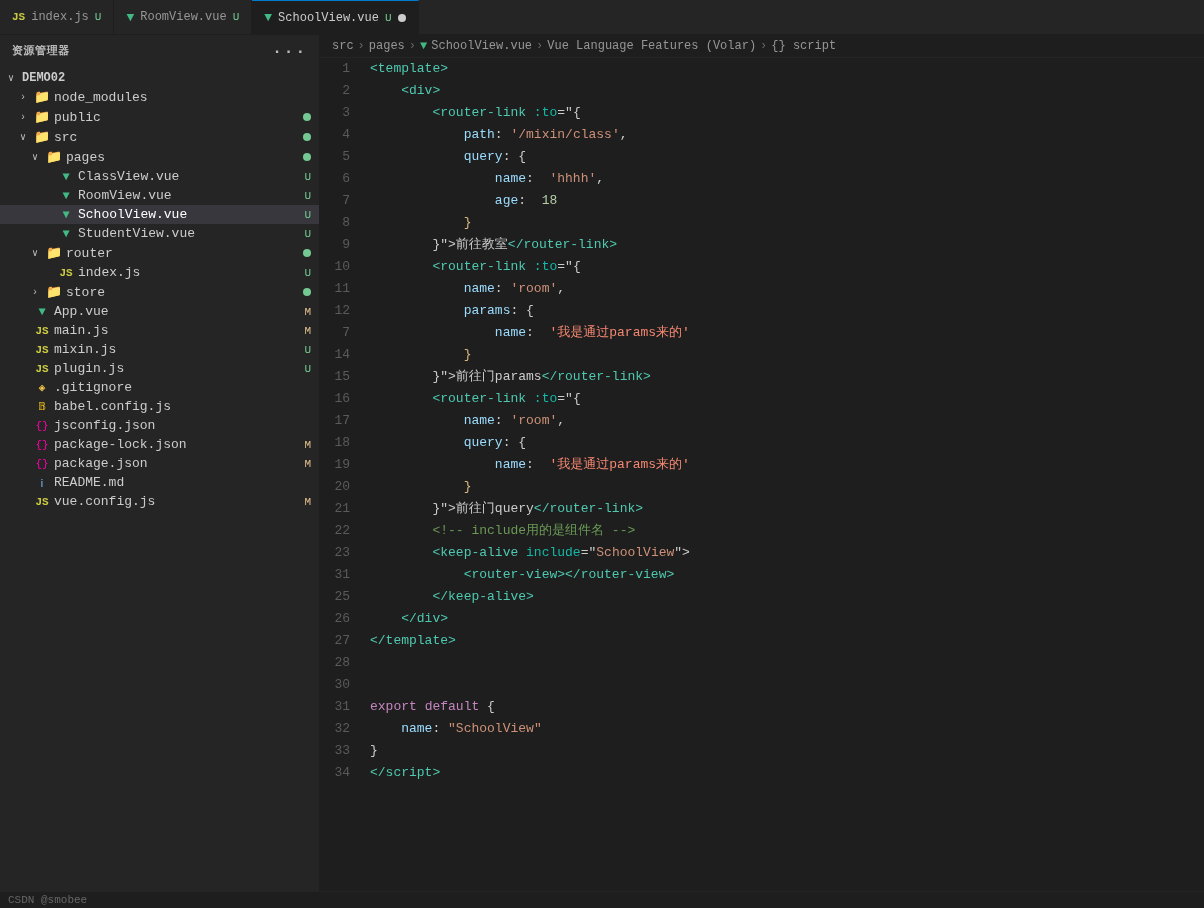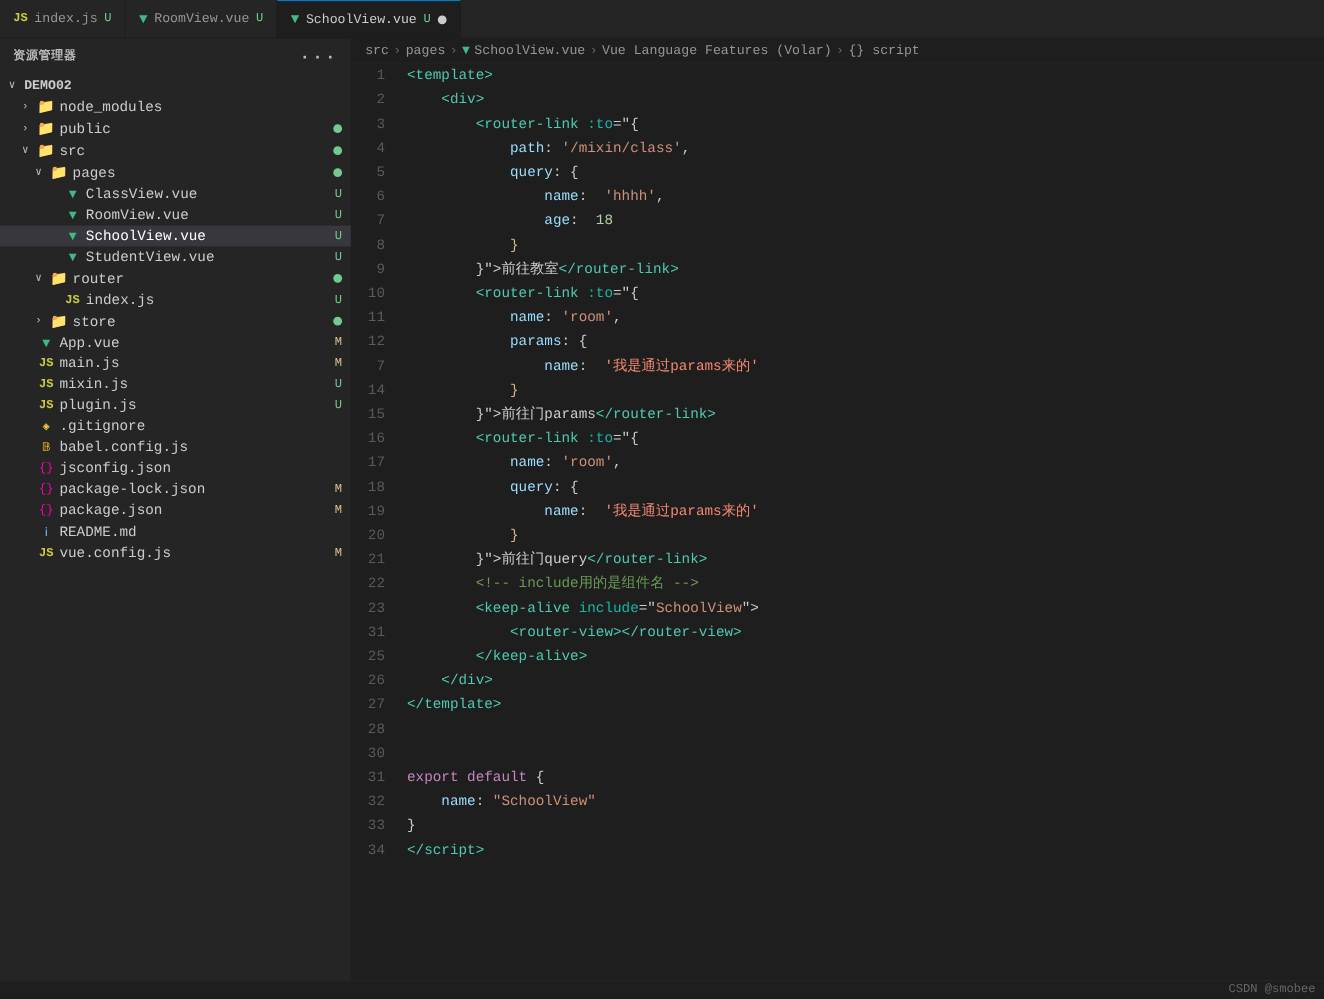--- a/index.html
+++ b/index.html
@@ -160,21 +160,20 @@
     .c-kw { color: #c586c0; text-align: center; }
     .c-comment { color: #6a9955; }
     .c-obj { color: #d7ba7d; }
     .c-white { color: #ccc; }
     .c-light { color: #9cdcfe; }
 
     
     .footer {
       display: flex;
       align-items: center;
-      justify-content: flex-end;
       padding: 2px 8px;
       background: #1e1e1e;
       border-top: 1px solid #252526;
       font-size: 11px;
       color: #666;
       flex-shrink: 0;
     }
 
     ::-webkit-scrollbar { width: 6px; height: 6px; }
     ::-webkit-scrollbar-track { background: #1e1e1e; }

